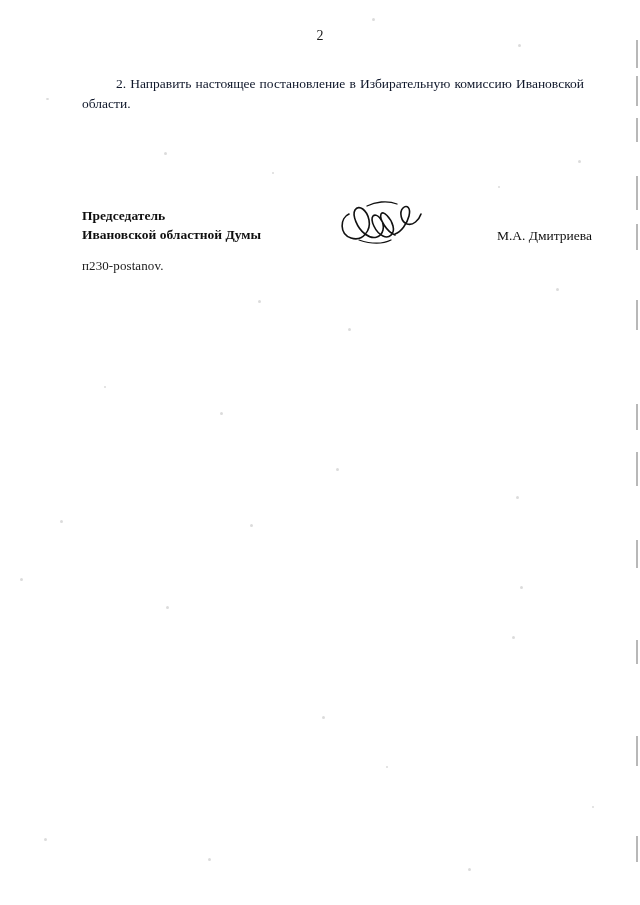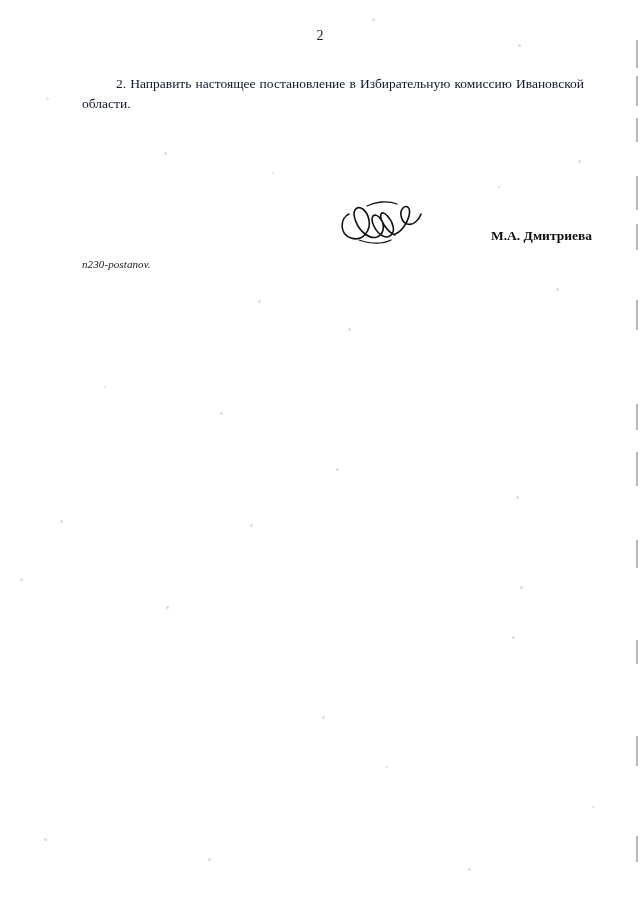--- a/index.html
+++ b/index.html
@@ -73,50 +73,50 @@
     font-weight: bold;
     line-height: 19px;
     color: #0f0f0f;
     white-space: pre-line;
   }
   .signer-name {
     position: absolute;
     top: 22px;
     right: 0;
     font-size: 13.5px;
-    font-weight: bold;
+    font-weight: normal;
     color: #0f0f0f;
   }
   .signature-mark {
     position: absolute;
     top: -12px;
     left: 255px;
     width: 90px;
     height: 58px;
   }
   .doc-code {
     position: absolute;
     top: 258px;
     left: 82px;
-    font-size: 11px;
+    font-size: 13px;
     color: #1a1a1a;
     letter-spacing: 0.1px;
-    font-style: italic;
   }
 </style>
 </head>
 <body>
 
 <div class="page">
 
   <div class="page-number">2</div>
 
   <div class="body-text">2. Направить настоящее постановление в Избирательную комиссию Ивановской области.</div>
 
   <div class="signature-block">
+    <div class="signer-title"><span>Председатель</span><br><span>Ивановской областной Думы</span></div>
 
     <div class="signature-mark">
       <svg width="90" height="58" viewBox="0 0 90 58" fill="none" xmlns="http://www.w3.org/2000/svg">
         <path d="M12 20 C3 24, 2 40, 14 44 C26 48, 34 36, 32 26 C30 16, 22 10, 18 16 C15 21, 20 34, 28 40 C36 46, 44 44, 46 36 C48 28, 40 18, 36 22 C33 26, 38 38, 46 42 C52 45, 58 40, 56 32 C54 24, 46 16, 44 20 C42 25, 50 38, 58 41" stroke="#111111" stroke-width="1.6" stroke-linecap="round" fill="none"></path>
         <path d="M58 40 C64 38, 70 30, 72 22 C74 14, 70 10, 66 14 C62 18, 64 28, 70 30 C76 32, 82 26, 84 20" stroke="#111111" stroke-width="1.6" stroke-linecap="round" fill="none"></path>
         <path d="M30 12 C38 8, 50 6, 60 10" stroke="#111111" stroke-width="1.3" stroke-linecap="round" fill="none"></path>
         <path d="M22 46 C34 50, 46 50, 54 46" stroke="#111111" stroke-width="1.2" stroke-linecap="round" fill="none"></path>
       </svg>
     </div>
 

